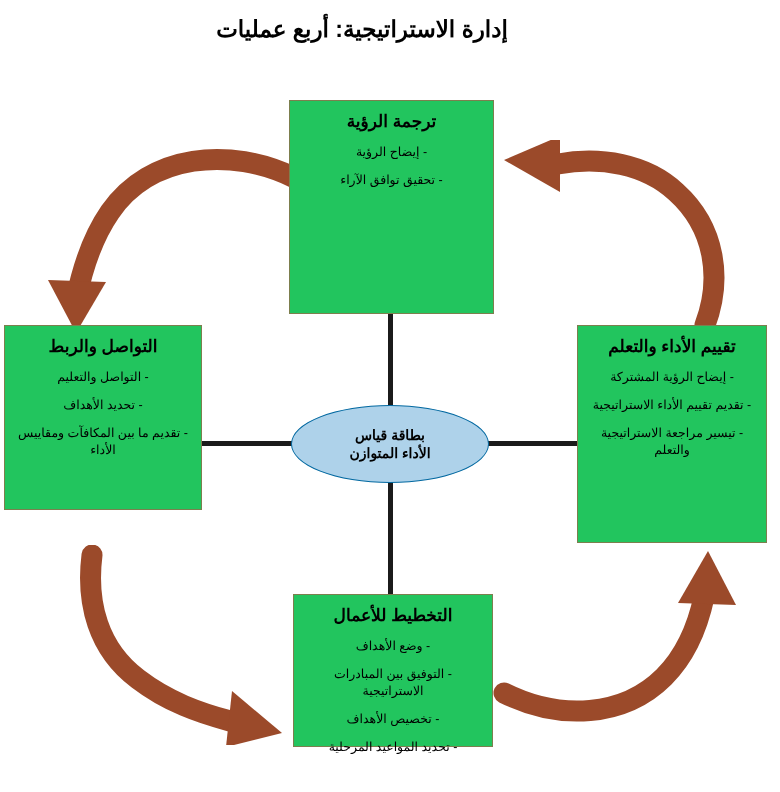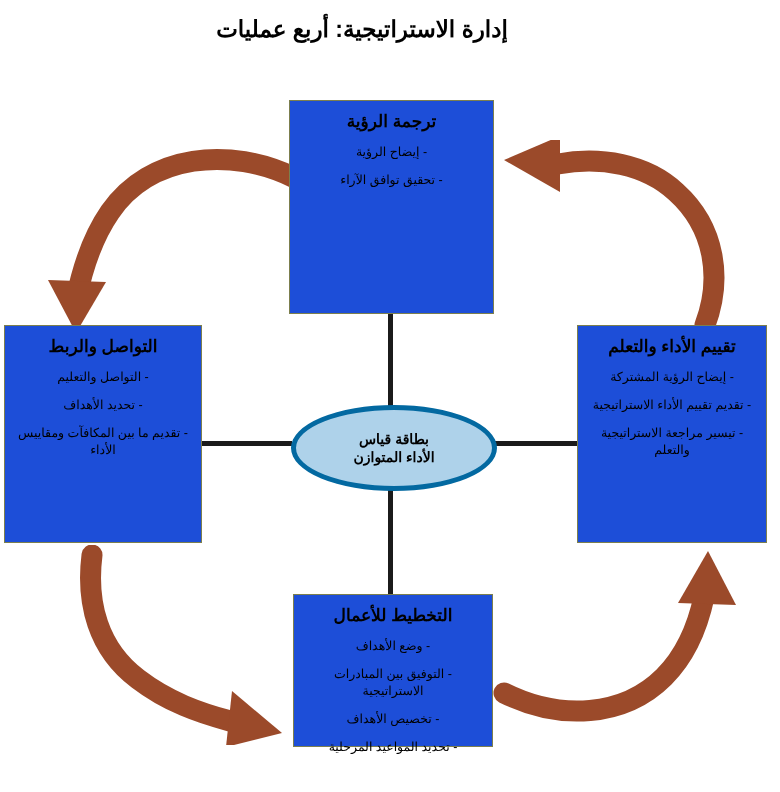--- a/index.html
+++ b/index.html
@@ -40,21 +40,21 @@
   .line {
     position: absolute;
     background: #1b1b1b;
     z-index: 1;
   }
 
   
   .box {
     position: absolute;
     box-sizing: border-box;
-    background: #1d4ed8;
+    background: #22c55e;
     border: 1px solid #7c7f4e;
     z-index: 3;
     direction: rtl;
     text-align: center;
     padding: 10px 8px 8px 8px;
   }
   .box .b-title {
     font-size: 17px;
     font-weight: bold;
     line-height: 1.25;
@@ -63,31 +63,31 @@
   .box .b-item {
     font-size: 12.5px;
     line-height: 1.35;
     margin: 0 0 11px 0;
   }
   .box .b-item:last-child { margin-bottom: 0; }
 
   #box-vision     { left: 289px; top: 100px;  width: 205px; height: 214px; }
   #box-learning   { left: 577px; top: 325px;  width: 190px; height: 218px; }
   #box-planning   { left: 293px; top: 594px;  width: 200px; height: 153px; }
-  #box-comm       { left: 4px;   top: 325px;  width: 198px; height: 218px; }
+  #box-comm       { left: 4px;   top: 325px;  width: 198px; height: 185px; }
 
   
   #center-oval {
     position: absolute;
     left: 291px;
     top: 405px;
     width: 196px;
     height: 76px;
     background: #aed2ea;
-    border: 5px solid #0369a1;
+    border: 1px solid #0369a1;
     border-radius: 50%;
     z-index: 4;
     display: flex;
     align-items: center;
     justify-content: center;
     text-align: center;
     direction: rtl;
   }
   #center-oval .oval-text {
     font-size: 14px;

